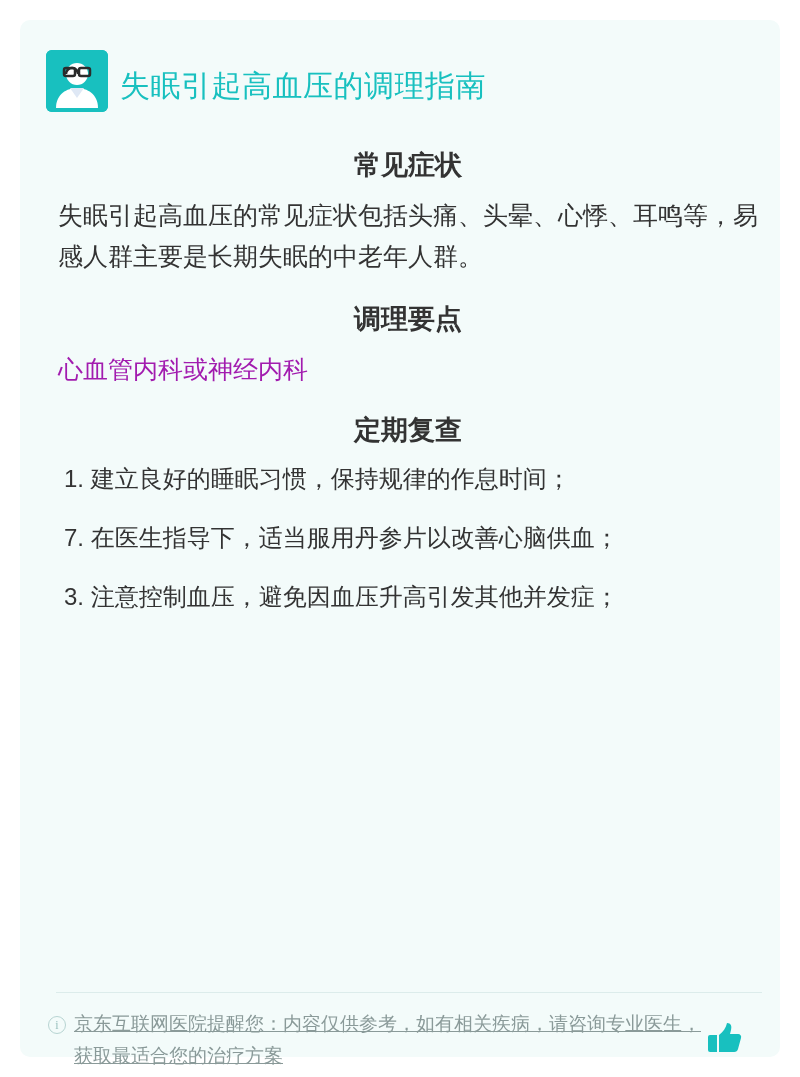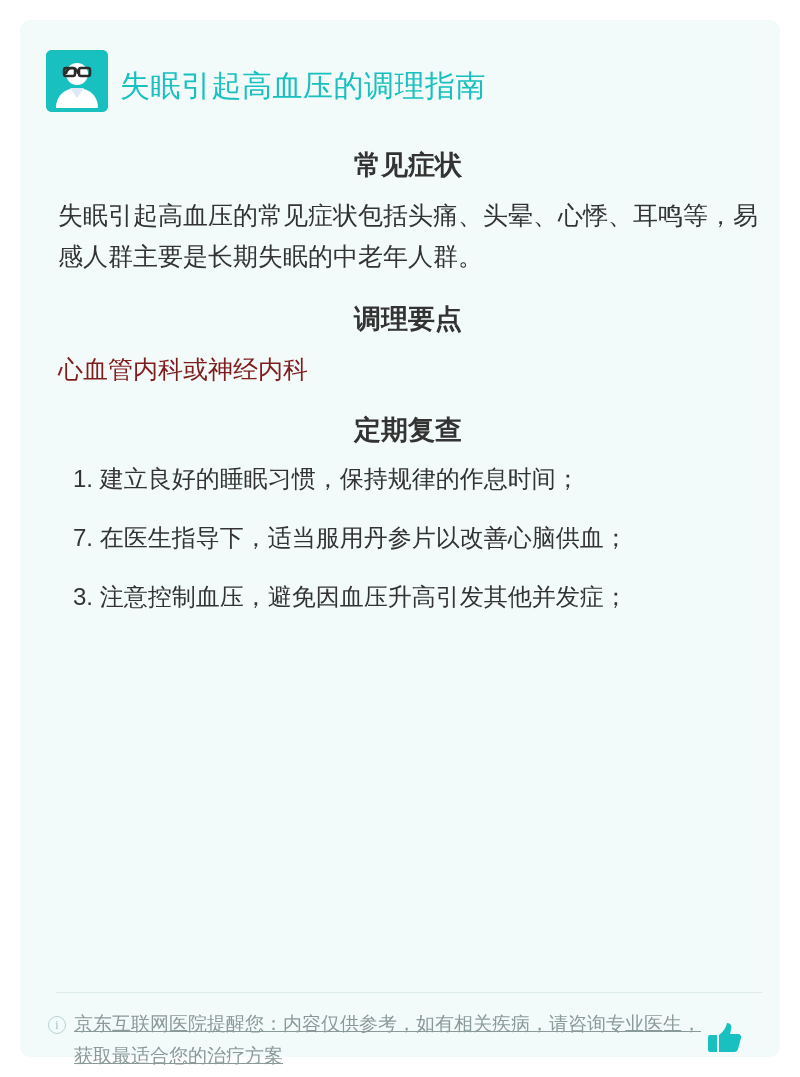--- a/index.html
+++ b/index.html
@@ -66,25 +66,25 @@
   h2.section:first-child { margin-top: 8px; }
   p.body {
     margin: 0 0 18px 0;
     font-size: 25px;
     color: #333333;
     line-height: 1.65;
   }
   p.dept {
     margin: 0 0 10px 0;
     font-size: 25px;
-    color: #7f1d1d;
+    color: #a21caf;
     line-height: 1.6;
   }
   ol.points {
-    margin: 8px 0 0 15px;
+    margin: 8px 0 0 6px;
     padding: 0;
     list-style: none;
   }
   ol.points li {
     font-size: 24px;
     color: #333333;
     line-height: 1.62;
     margin-bottom: 20px;
   }
   .divider {

